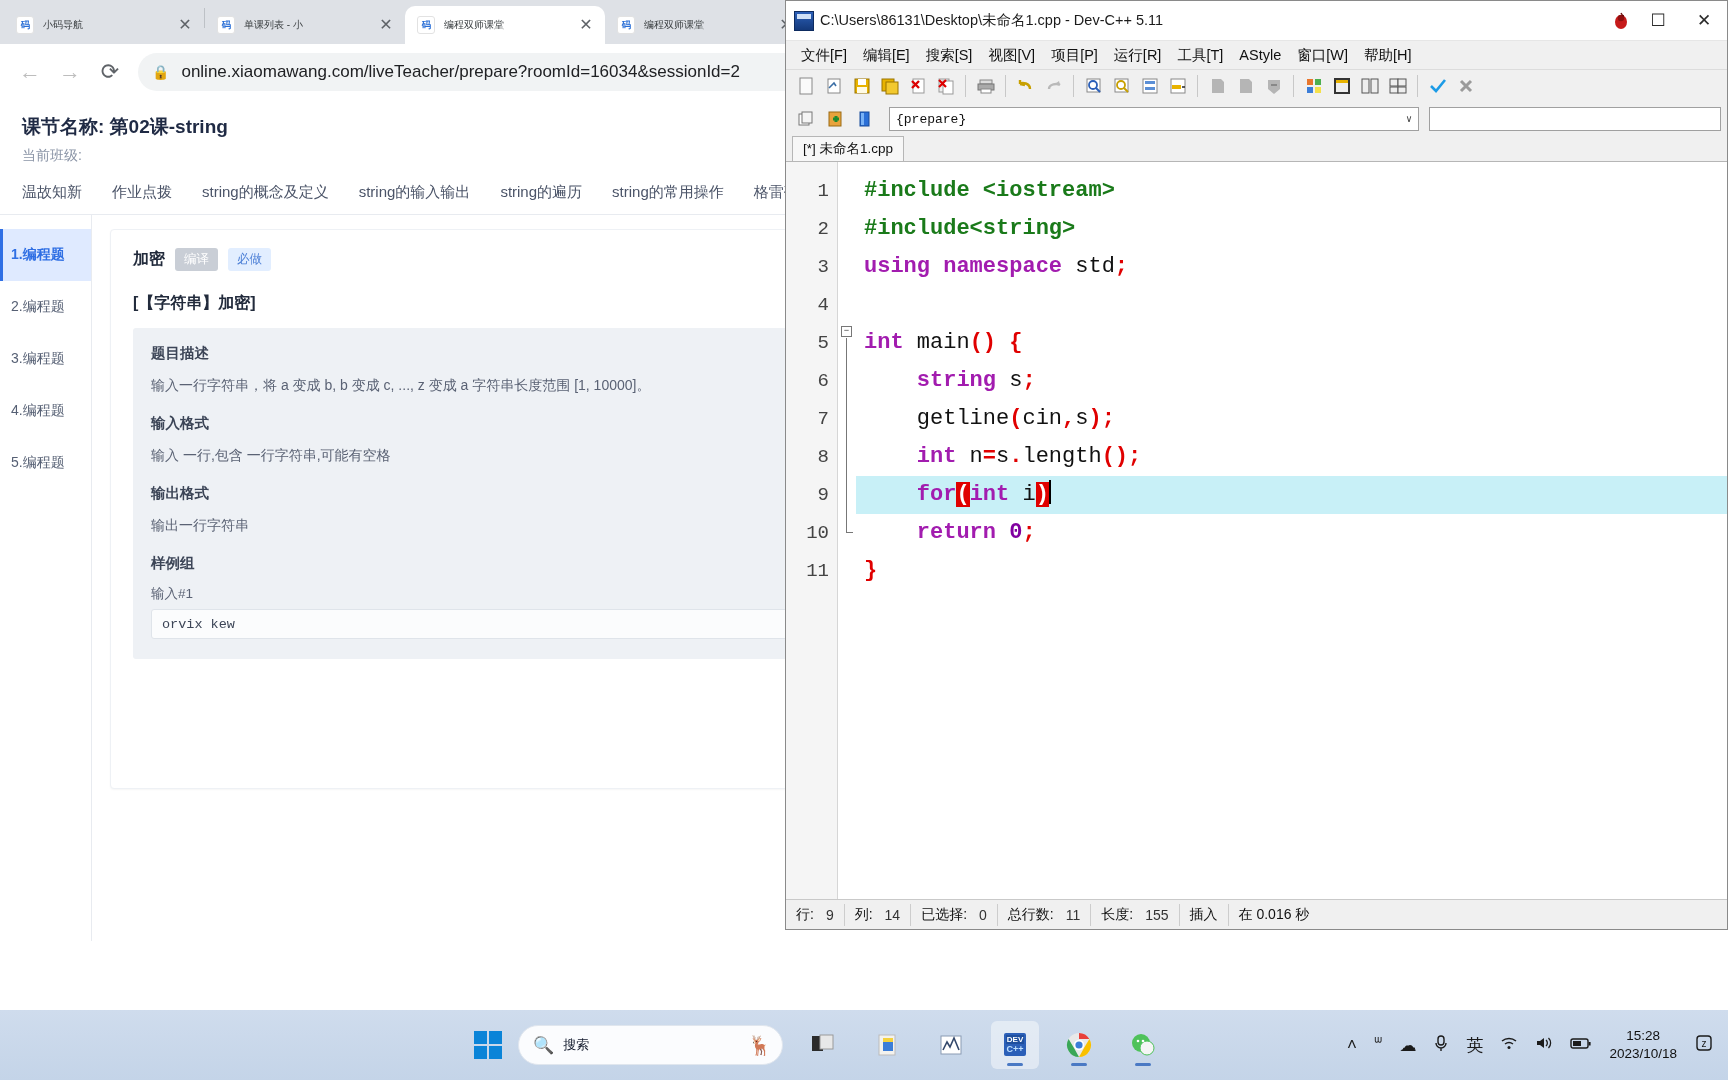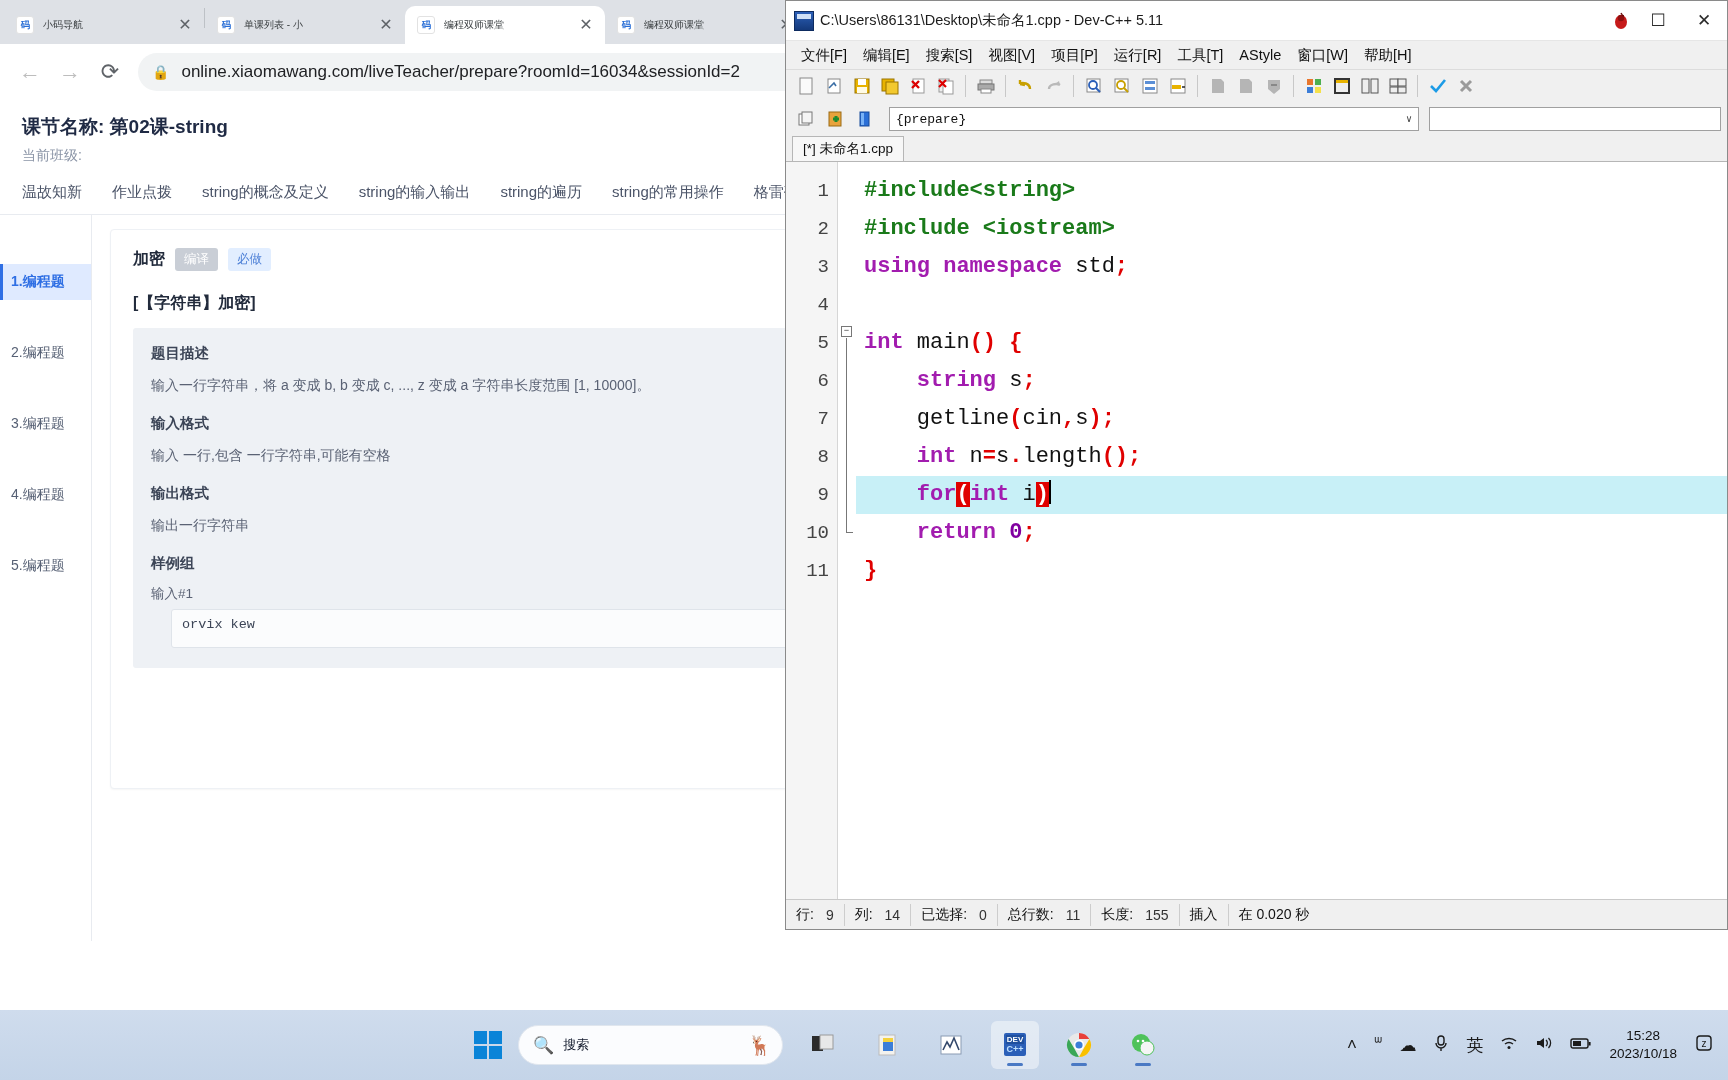--- a/index.html
+++ b/index.html
@@ -90,22 +90,22 @@
   }
   #topic-tabs .ttab { font-size:15px; color:#4b5468; }
 
   #page-body { display:flex; height:726px; }
   #sidebar {
     width:92px; flex:0 0 92px; padding-top:14px;
     border-right:1px solid #e8ebf0;
     background:#fff;
   }
   .side-item {
-    height:36px; display:flex; align-items:center;
-    padding-left:11px; font-size:14px; color:#566074;margin-top:35px;
+    height:52px; display:flex; align-items:center;
+    padding-left:11px; font-size:14px; color:#566074;
   }
   .side-item.active {
     background:#dfeaff; color:#2f6fe4; font-weight:bold;
     border-left:3px solid #2f6fe4; padding-left:8px;
   }
 
   #content {
     flex:1 1 auto; background:#fff; padding:14px 18px 0 18px;
   }
   #problem-card {
@@ -123,21 +123,21 @@
   #prob-title { font-size:16px; font-weight:bold; color:#222b3c; margin:22px 0 14px 0; }
   #desc-box { background:#eef1f5; border-radius:3px; padding:16px 18px 20px 18px; }
   .sec-h { font-size:14.5px; font-weight:bold; color:#3c4557; margin-bottom:12px; }
   .sec-p { font-size:14px; color:#5a6274; margin-bottom:18px; line-height:1.5; }
   .io-row { display:flex; gap:14px; margin-top:6px; }
   .io-col { flex:1 1 50%; }
   .io-label { font-size:13.5px; color:#5a6274; margin-bottom:6px; }
   .io-box {
     background:#fbfcfd; border:1px solid #dfe4ea; border-radius:3px;
     padding:7px 10px; font-family:"Liberation Mono", monospace;
-    font-size:13.5px; color:#3c4557; height:39px;margin-left:20px;
+    font-size:13.5px; color:#3c4557; height:30px;
   }
 
   
   #devcpp {
     position:absolute; left:785px; top:0; width:943px; height:930px;
     background:#f0f0f0; border:1px solid #8a8a8a;
     display:flex; flex-direction:column;justify-content:space-between;
   }
   #dev-title {
     height:40px; flex:0 0 40px; background:#fff;
@@ -614,22 +614,22 @@
       <div class="ln">11</div>
     </div>
 
     <div id="foldcol">
       <div class="foldbox" style="top:164px;">−</div>
       <div class="foldline" style="top:176px; height:194px;"></div>
       <div class="foldend" style="top:370px;"></div>
     </div>
 
     <div id="codearea">
+      <div class="cline"><span class="pre">#include &lt;iostream&gt;</span></div>
       <div class="cline"><span class="pre">#include&lt;string&gt;</span></div>
-      <div class="cline"><span class="pre">#include &lt;iostream&gt;</span></div>
       <div class="cline"><span class="kw">using namespace </span><span class="id">std</span><span class="pun">;</span></div>
       <div class="cline">&nbsp;</div>
       <div class="cline"><span class="kw">int </span><span class="id">main</span><span class="pun">() {</span></div>
       <div class="cline"><span class="kw">    string</span><span class="id"> s</span><span class="pun">;</span></div>
       <div class="cline"><span class="id">    getline</span><span class="pun">(</span><span class="id">cin</span><span class="pun">,</span><span class="id">s</span><span class="pun">);</span></div>
       <div class="cline"><span class="kw">    int</span><span class="id"> n</span><span class="pun">=</span><span class="id">s</span><span class="pun">.</span><span class="id">length</span><span class="pun">()</span><span class="pun">;</span></div>
       <div class="cline hl"><span class="kw">    for</span><span class="errp">(</span><span class="kw">int</span><span class="id"> i</span><span class="errp">)</span><span class="caret"></span></div>
       <div class="cline"><span class="kw">    return</span><span class="id"> </span><span class="num">0</span><span class="pun">;</span></div>
       <div class="cline"><span class="pun">}</span></div>
     </div>
@@ -653,21 +653,21 @@
         <span class="v">11</span>
       </span>
     <span class="sc">
         <span class="k">长度:</span>
         <span class="v">155</span>
       </span>
     <span class="sc">
         <span class="k">插入</span>
       </span>
     <span class="sc" style="border-right:none;">
-        <span class="k">在 0.020 秒</span>
+        <span class="k">在 0.016 秒</span>
       </span>
   </div>
 </div>
 
 <div id="taskbar">
   <div id="tb-center">
     <div id="winlogo">
         <i></i>
         <i></i>
         <i></i>

